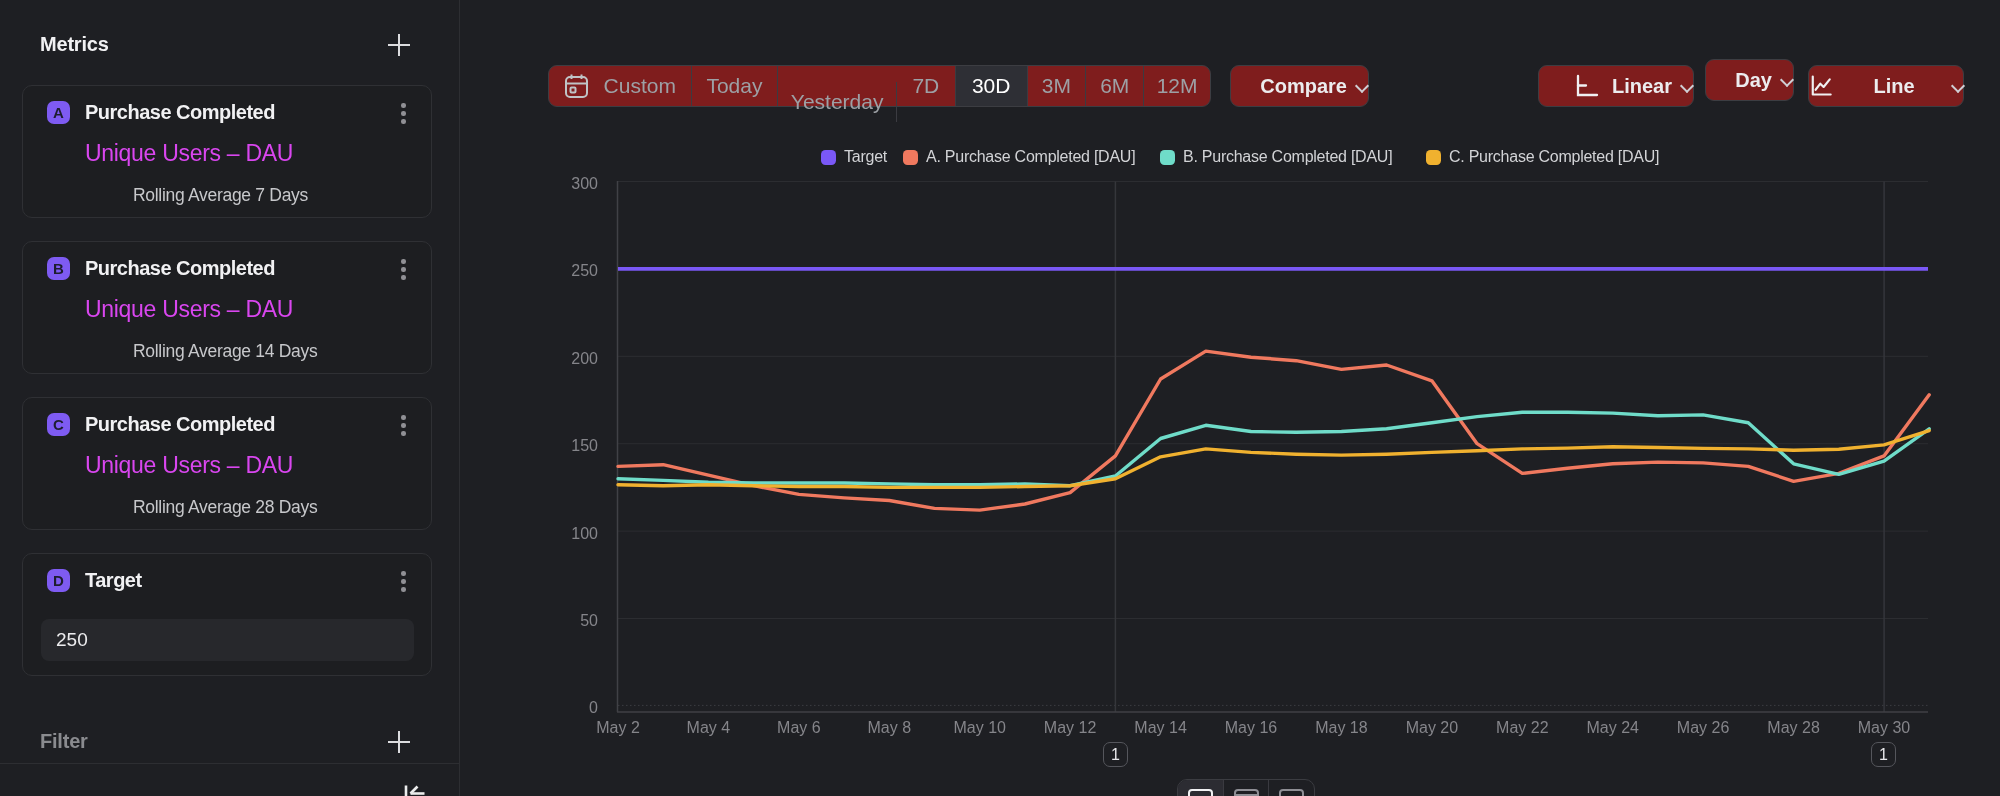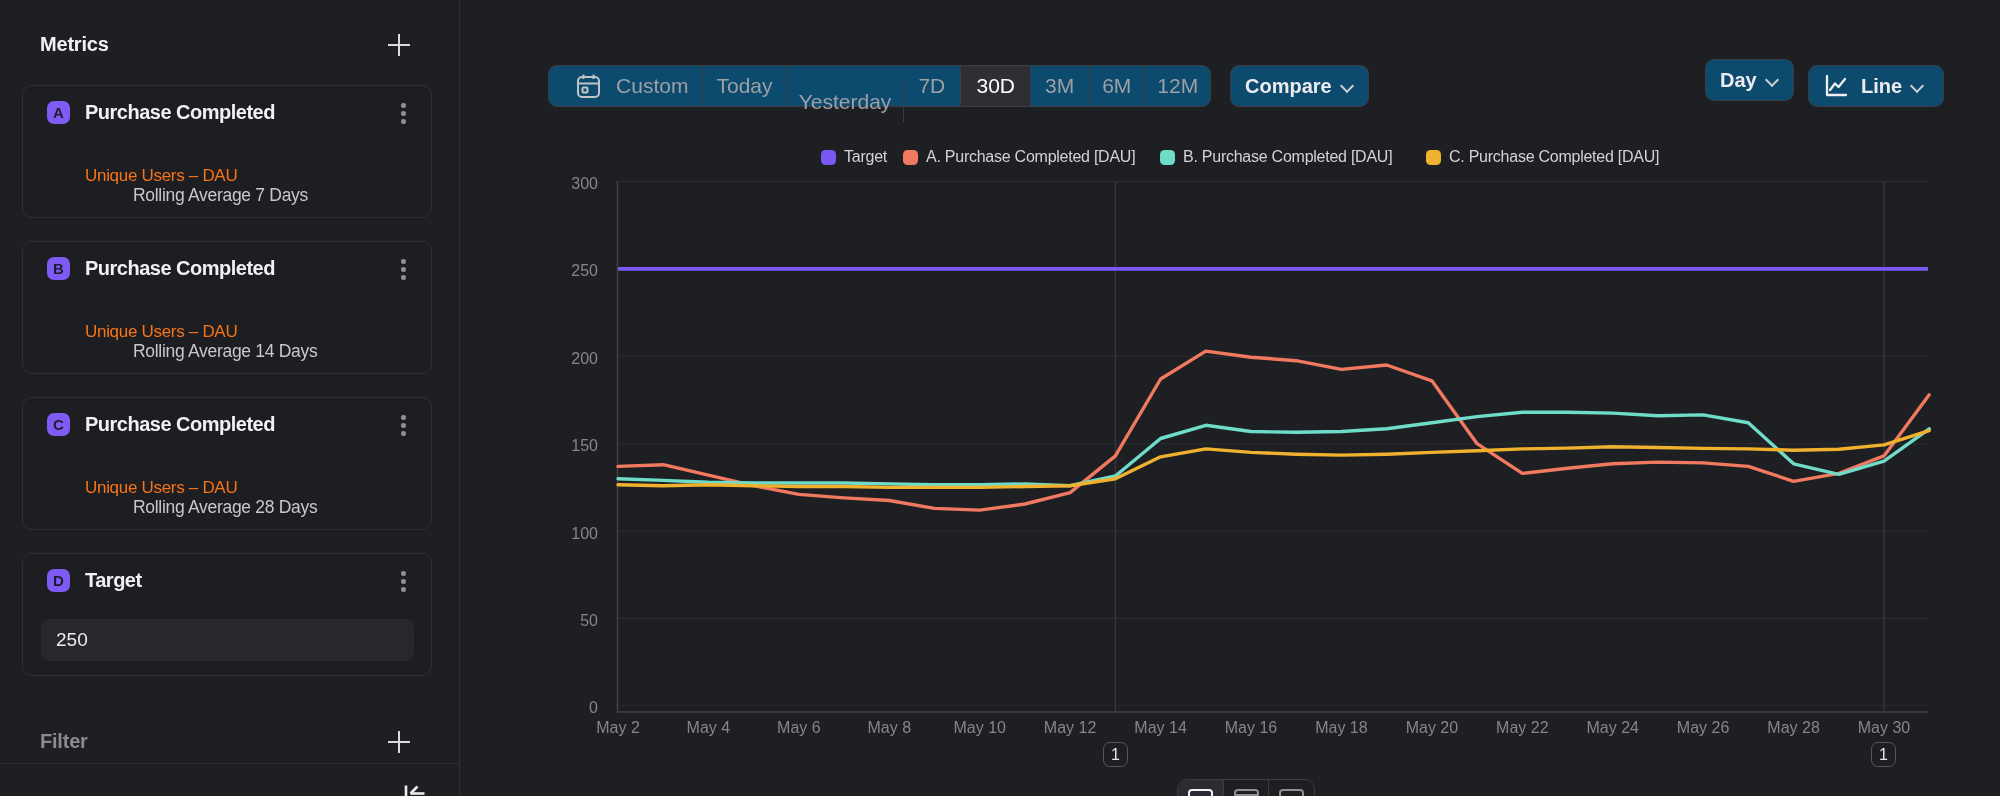--- a/index.html
+++ b/index.html
@@ -9,37 +9,37 @@
 
 #side { position:absolute; left:0; top:0; width:460px; height:796px; border-right:1px solid #2d2e32; }
 #mhead { position:absolute; left:40px; top:33px; font-size:20px; font-weight:700; color:#f1f1f3; letter-spacing:-0.2px; }
 .plus { position:absolute; width:22px; height:22px; }
 .plus:before, .plus:after { content:""; position:absolute; background:#dcdcdf; }
 .plus:before { left:10px; top:0; width:2px; height:22px; }
 .plus:after { left:0; top:10px; width:22px; height:2px; }
 .card { position:absolute; left:22px; width:410px; border:1.5px solid #2f3034; border-radius:10px; background:#1d1e21; }
 .badge { position:absolute; left:24px; top:15px; width:23px; height:23px; border-radius:7px; background:#7e5bf2; color:#1d1d30; font-size:15px; font-weight:700; text-align:center; line-height:23px; }
 .ctitle { position:absolute; left:62px; top:6px; font-size:20px; font-weight:700; color:#f1f1f3; line-height:40px; letter-spacing:-0.5px; }
-.sub1 { position:absolute; left:62px; top:56px; font-size:17px; color:#f97316; line-height:22px; letter-spacing:-0.3px;margin-top:23px; }
+.sub1 { position:absolute; left:62px; top:56px; font-size:23px; color:#d946ef; line-height:22px; letter-spacing:-0.3px; }
 .sub2 { position:absolute; left:62px; top:98px; font-size:17.5px; color:#c7c8cb; line-height:22px; letter-spacing:-0.3px;margin-left:48px; }
 .kebab { position:absolute; right:25px; top:17px; width:5px; }
 .kebab i { display:block; width:4.5px; height:4.5px; border-radius:50%; background:#909095; margin-bottom:3.6px; }
 .dinput { position:absolute; left:18px; top:65px; width:373px; height:42px; background:#27282c; border-radius:8px; color:#ececee; font-size:19px; line-height:42px; padding-left:15px; }
 #filter { position:absolute; left:40px; top:730px; font-size:20px; font-weight:700; color:#8a8b8f; letter-spacing:-0.2px; }
 #sdivider { position:absolute; left:0; top:763px; width:460px; height:1px; background:#2d2e32; }
 
 
-.btn { position:absolute; height:42px; border:1.5px solid #3c3d42; border-radius:9px; background:#0c4a6e;padding-left:14px; }
+.btn { position:absolute; height:42px; border:1.5px solid #3c3d42; border-radius:9px; background:#7f1d1d; }
 #seg { left:548px; top:65px; width:663px; display:flex; }
 #seg .s { height:100%; border-right:1.5px solid #3b3b41; color:#9da0a5; font-size:21px; display:flex; align-items:center; justify-content:center; }
 #seg .s:last-child { border-right:none; }
 #seg .on { background:#2e2f35; color:#ffffff; }
 .chev { display:inline-block; width:11px; height:11px; margin-left:10px; position:relative; top:-3px; }
 .chev:before { content:""; position:absolute; left:0; top:3px; width:8px; height:8px; border-right:2.2px solid #cfcfd4; border-bottom:2.2px solid #cfcfd4; transform:rotate(45deg); }
-.tbtn { color:#ececee; font-size:20px; font-weight:700; display:flex; align-items:center; justify-content:flex-start; }
+.tbtn { color:#ececee; font-size:20px; font-weight:700; display:flex; align-items:center; justify-content:flex-end; }
 
 
 .leg { position:absolute; top:148px; display:flex; align-items:center; font-size:16px; color:#d2d3d6; letter-spacing:-0.25px; }
 .leg b { width:15px; height:15px; border-radius:4.5px; margin-right:8px; }
 
 
 .one { position:absolute; top:742px; width:25px; height:25px; border:1.5px solid #55565c; border-radius:7px; color:#e6e6e9; font-size:16px; text-align:center; line-height:23px; background:#1e1f23; }
 #bseg { position:absolute; left:1177px; top:779px; width:138px; height:44px; border:1.5px solid #3b3c41; border-radius:10px; background:#1e1f23; display:flex; overflow:hidden; }
 #bseg .b { flex:1; display:flex; align-items:flex-start; justify-content:center; padding-top:9px; border-right:1.5px solid #3a3a40; }
 #bseg .b.on { background:#2c2c32; }
@@ -124,22 +124,31 @@
   <div class="s" style="width:87px;">Today</div>
   <div class="s" style="width:119px;margin-top:16px;">Yesterday</div>
   <div class="s" style="width:59px;">7D</div>
   <div class="s on" style="width:72px;">30D</div>
   <div class="s" style="width:59px;">3M</div>
   <div class="s" style="width:58px;">6M</div>
   <div class="s" style="width:66px;">12M</div>
 </div>
 <div class="btn tbtn" style="left:1230px; top:65px; width:139px;">Compare<span class="chev"></span></div>
 
+<div class="btn tbtn" style="left:1538px; top:65px; width:156px;">
+  <svg width="26" height="26" viewBox="0 0 26 26" style="margin-right:12px;">
+        <g fill="none" stroke="#f0f0f2" stroke-width="2.3" stroke-linecap="round">
+          <path d="M4 3 V22 H23"></path>
+          <path d="M4 12.5 H12"></path>
+        </g>
+      </svg>
+  Linear<span class="chev"></span>
+</div>
 <div class="btn tbtn" style="left:1705px; top:59px; width:89px;">Day<span class="chev"></span></div>
-<div class="btn tbtn" style="left:1808px; top:65px; width:136px;">
+<div class="btn tbtn" style="left:1808px; top:65px; width:156px;gap:28px;">
   <svg width="26" height="26" viewBox="0 0 26 26" style="margin-right:12px;">
         <g fill="none" stroke="#f0f0f2" stroke-width="2.3" stroke-linecap="round" stroke-linejoin="round">
           <path d="M4 3 V22 H23"></path>
           <path d="M7 17 L12 10.5 L15.5 14 L22 6"></path>
         </g>
       </svg>
   Line<span class="chev"></span>
 </div>
 
 <div class="leg" style="left:821px;"><b style="background:#7a58f6;"></b>Target</div>

